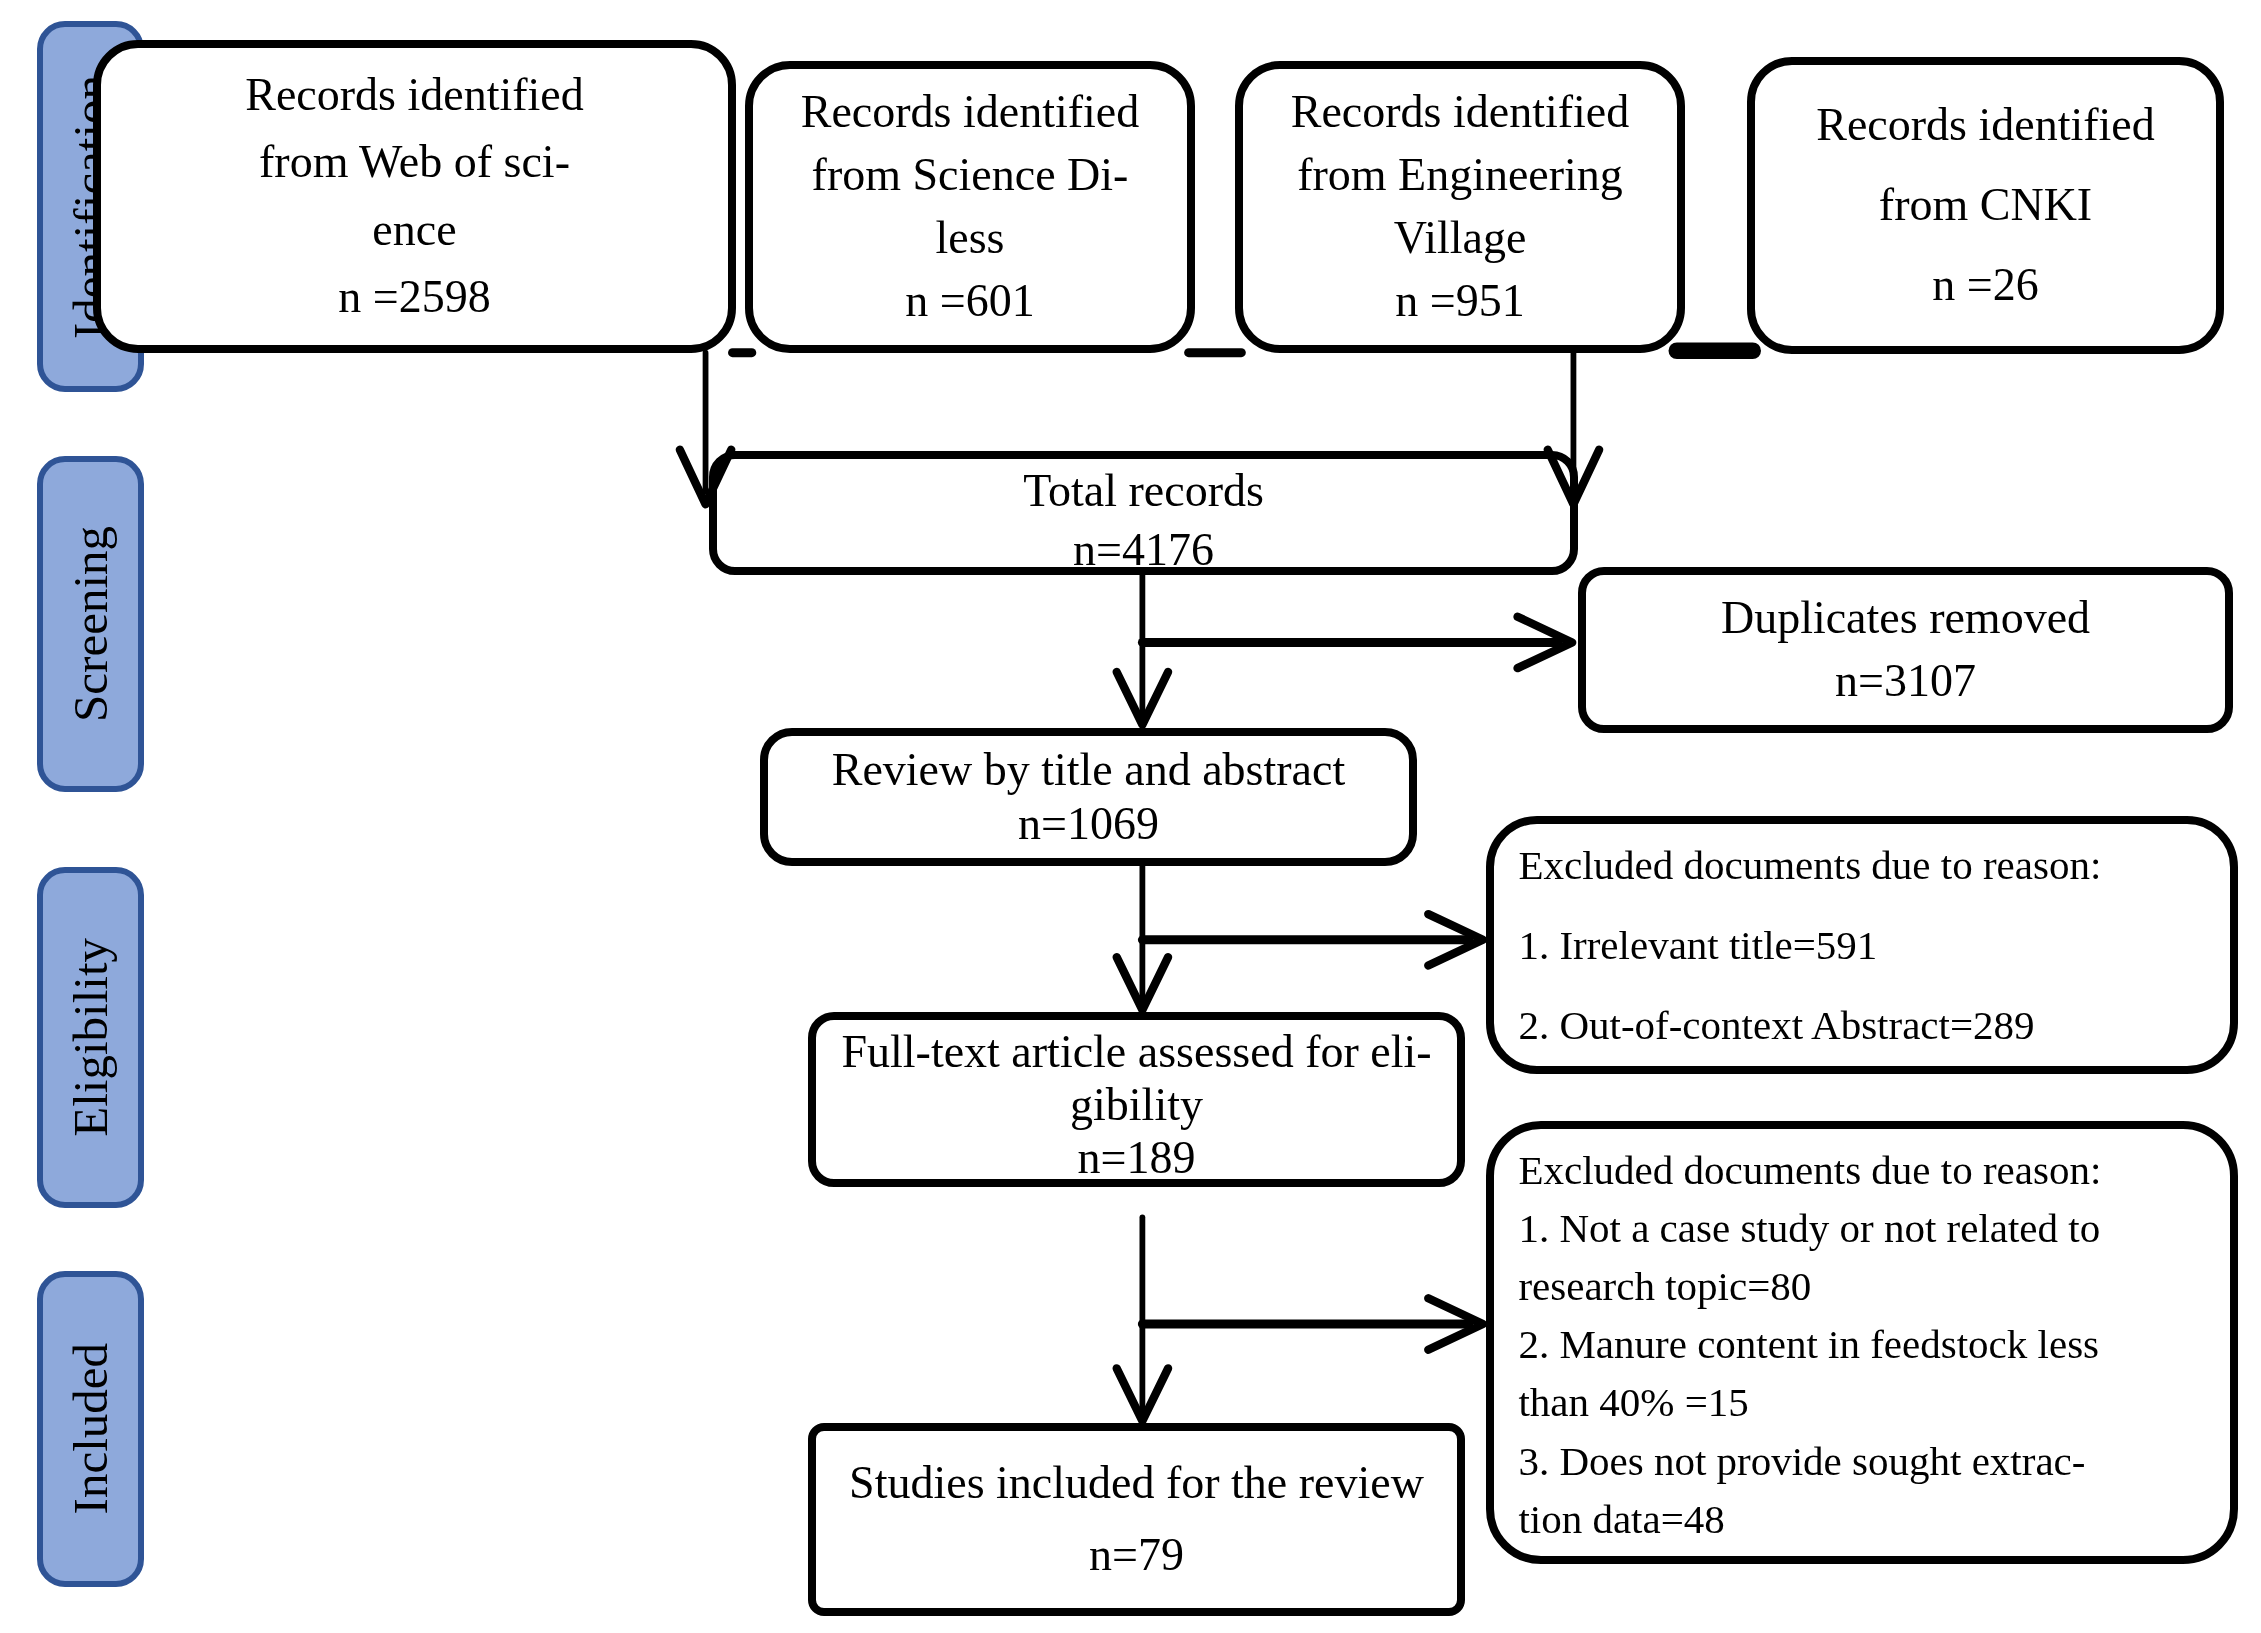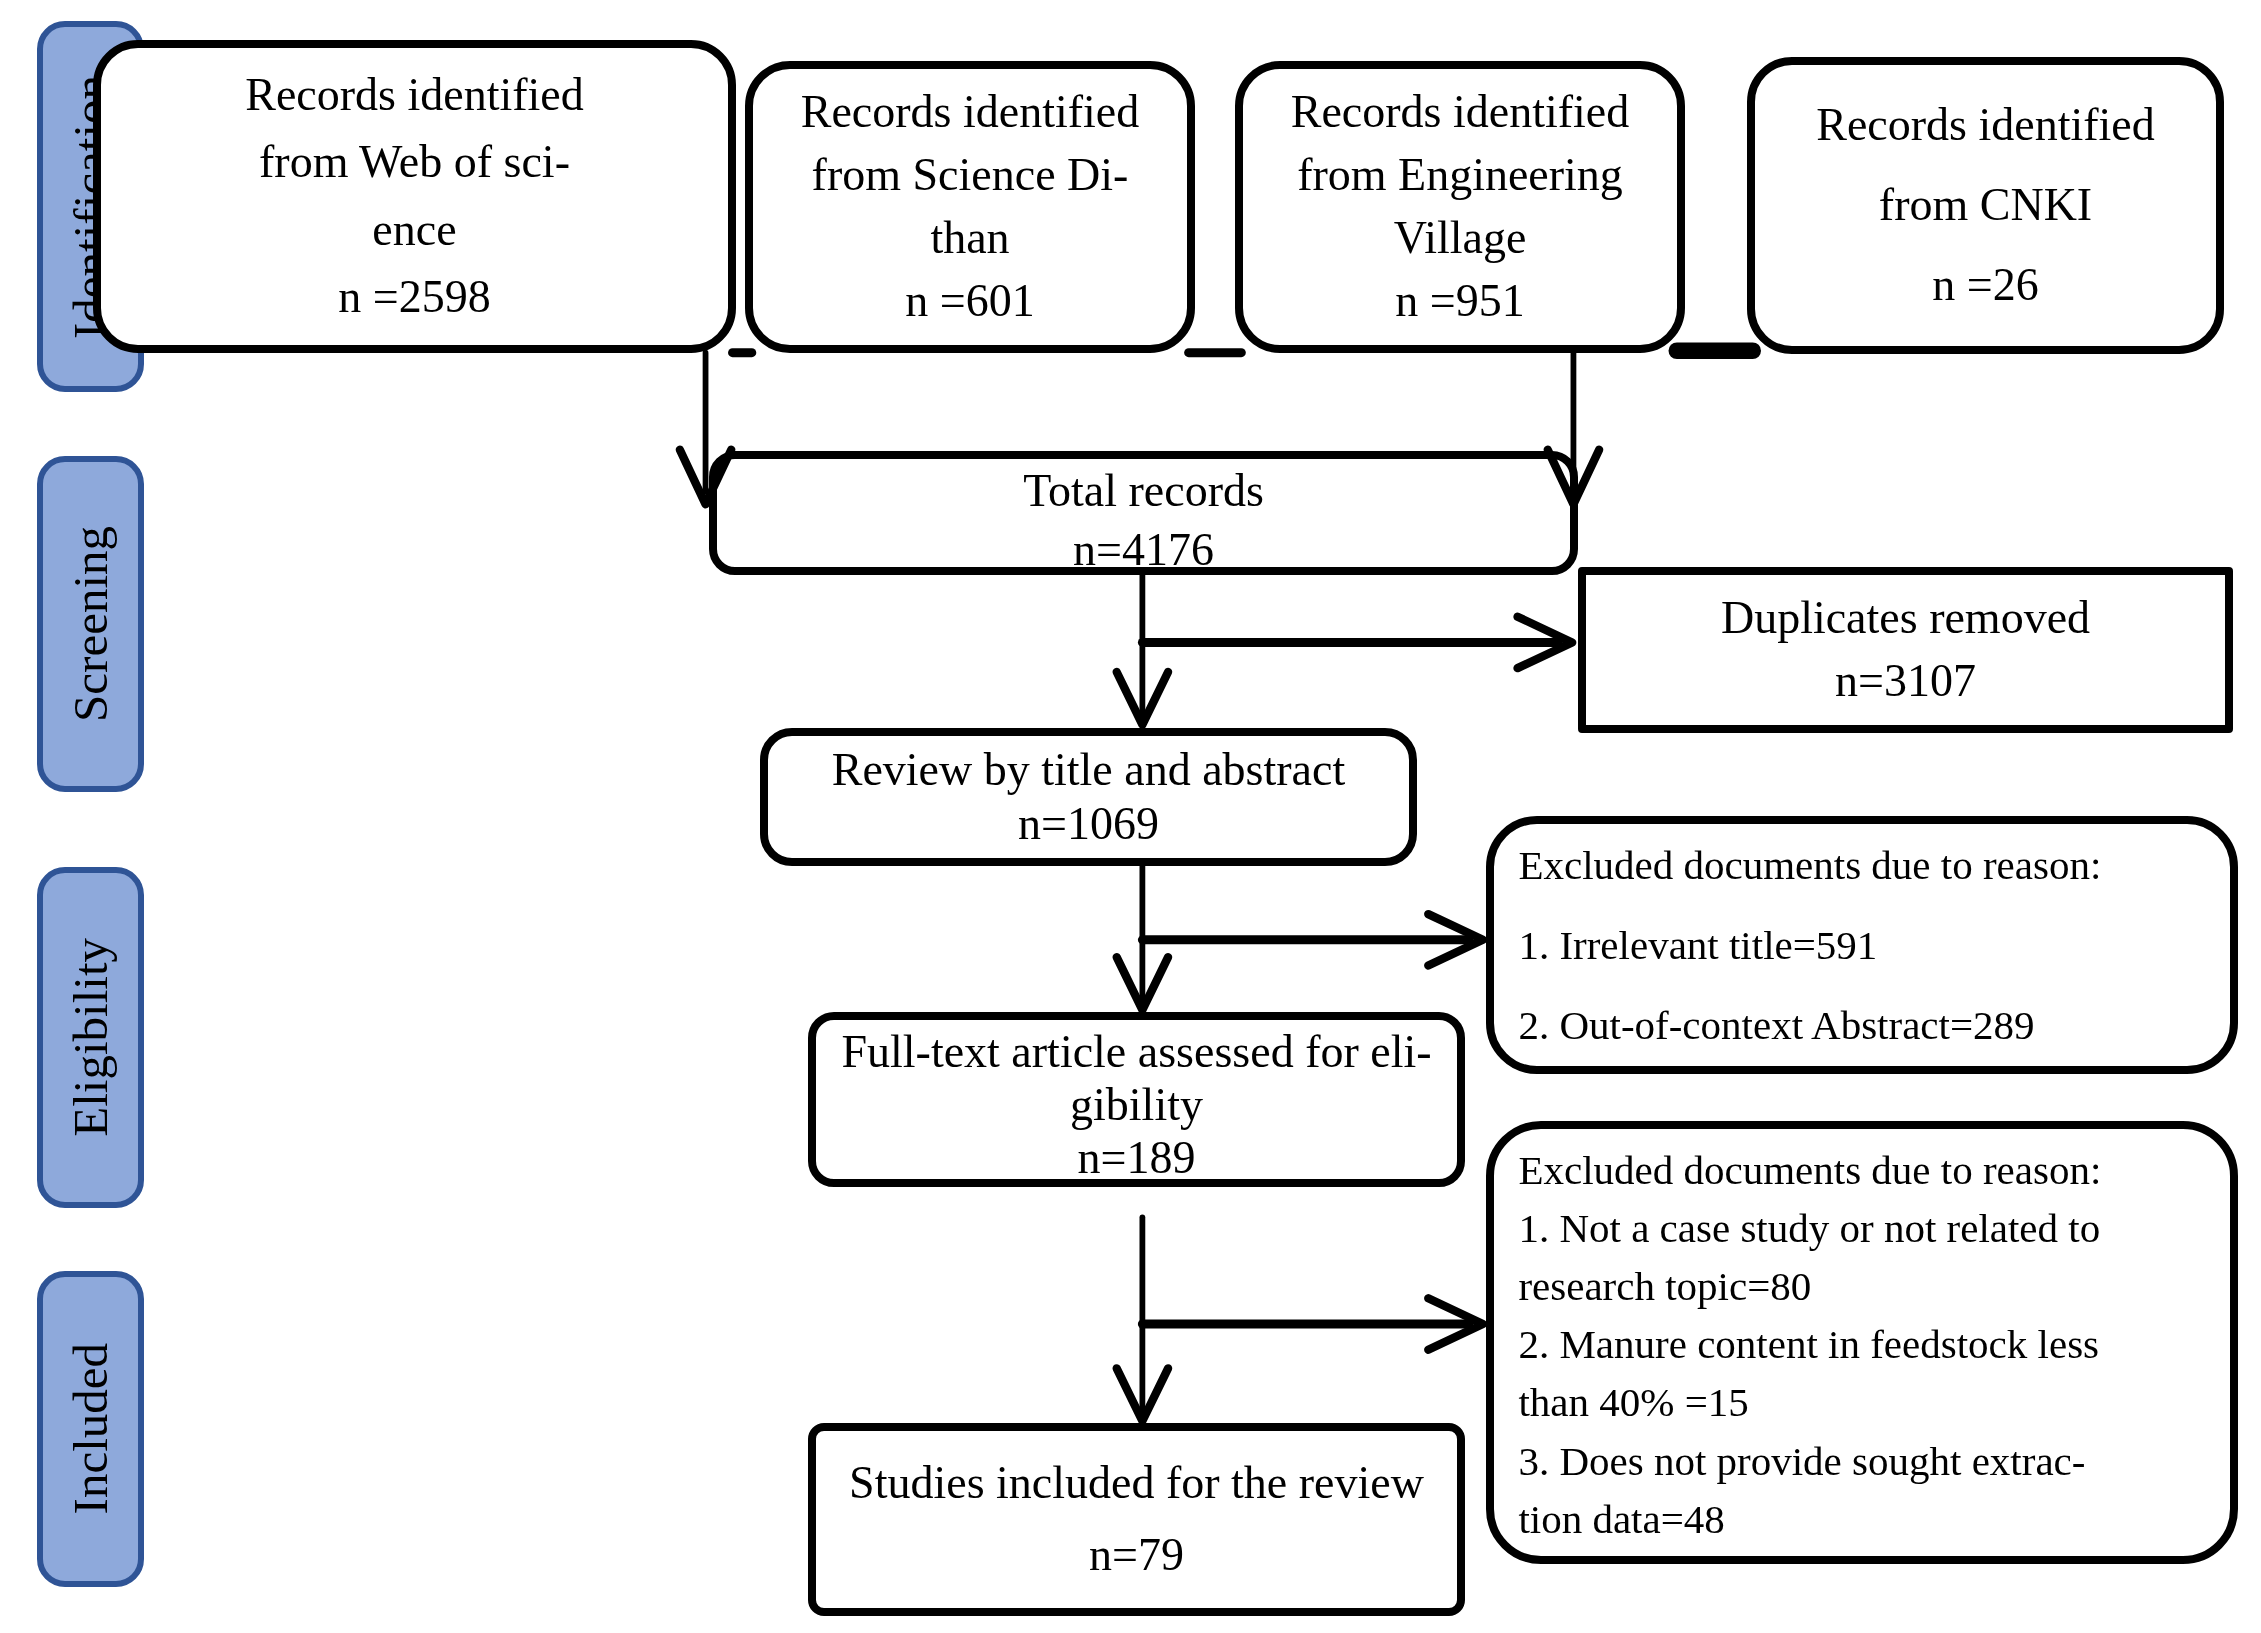--- a/index.html
+++ b/index.html
@@ -38,21 +38,21 @@
   .node .line{display:block;}
   .node.left-align{
     justify-content:space-between;align-items:flex-start;text-align:left;
     font-size:41px;line-height:1.42;padding:11.6px 24.4px;
   }
   #box-wos     {left:93px;  top:40px;   width:643px; height:313px; border-radius:45px;}
   #box-sd      {left:745px; top:61px;   width:450px;  height:292px; border-radius:45px;}
   #box-ev      {left:1235px; top:61px;   width:450px;  height:292px; border-radius:45px;}
   #box-cnki    {left:1747px; top:57px;   width:477px;  height:297px; border-radius:45px;}
   #box-total   {left:709px; top:451px;  width:869px; height:124px; border-radius:26px;gap:6px;}
-  #box-dup     {left:1578px; top:567px;  width:655px; height:166px; border-radius:4px;}
+  #box-dup     {left:1578px; top:567px;  width:655px; height:166px; border-radius:26px;}
   #box-review  {left:760px; top:728px; width:657px; height:138px; border-radius:32px;}
   #box-excl1   {left:1486px; top:816px; width:752px; height:258px; border-radius:51px;}
   #box-fulltext{left:808px; top:1012px; width:657px; height:175px; border-radius:26px;}
   #box-excl2   {left:1486px; top:1121px; width:752px; height:443px; border-radius:55px;}
   #box-studies {left:808px; top:1423px; width:657px; height:193px; border-radius:16px;}
 
   
   #connectors{
     position:absolute;left:0;top:0;width:2261px;height:1633px;
     pointer-events:none;
@@ -86,21 +86,21 @@
 
   <div class="node" id="box-wos">
       <div class="line">Records identified</div>
       <div class="line">from Web of sci-</div>
       <div class="line">ence</div>
       <div class="line">n =2598</div>
     </div>
   <div class="node" id="box-sd">
       <div class="line">Records identified</div>
       <div class="line">from Science Di-</div>
-      <div class="line">than</div>
+      <div class="line">less</div>
       <div class="line">n =601</div>
     </div>
   <div class="node" id="box-ev">
       <div class="line">Records identified</div>
       <div class="line">from Engineering</div>
       <div class="line">Village</div>
       <div class="line">n =951</div>
     </div>
   <div class="node" id="box-cnki">
       <div class="line">Records identified</div>

